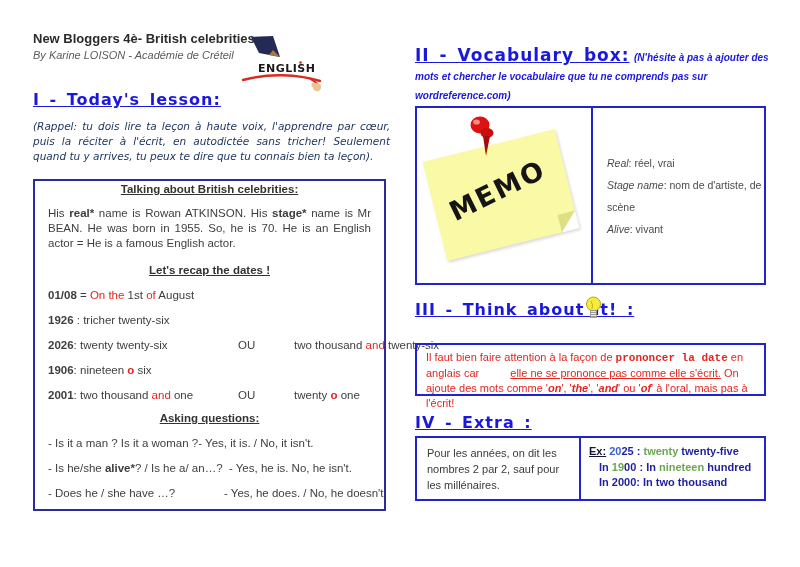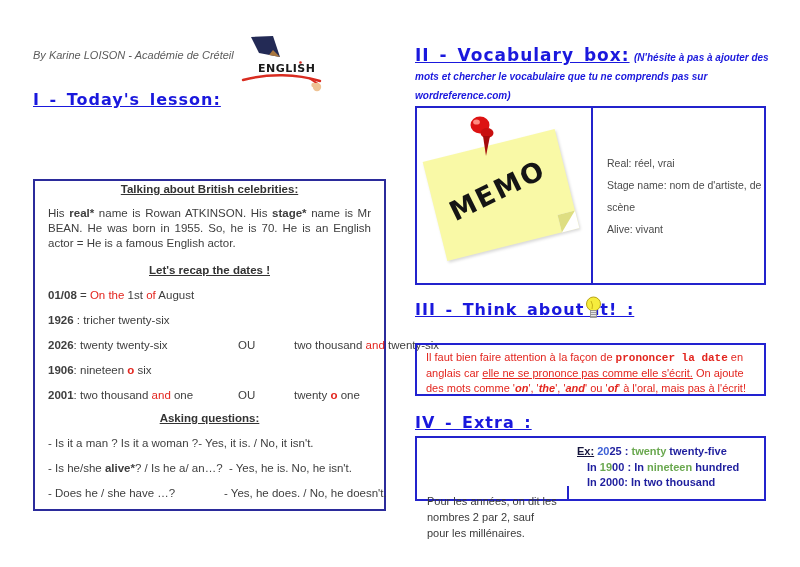--- a/index.html
+++ b/index.html
@@ -54,21 +54,21 @@
   .q-c { display:inline-block; min-width:176px; }
 
   
   .vocab-table {
     left:415px; top:106px; width:351px; height:179px;
     border:2px solid #2323cc; display:flex;
   }
   .vocab-left { width:176px; border-right:2px solid #2323cc; position:relative; overflow:hidden; }
   .vocab-right { flex:1; display:flex; flex-direction:column; justify-content:center; padding-left:14px; }
   .vocab-line { font-size:10.5px; color:#4a4a4a; line-height:22px; }
-  .vocab-term { }
+  .vocab-term { font-style:italic; }
 
   
   .memo-note {
     position:absolute; left:16px; top:36px; width:136px; height:102px;
     background:#f9f9a6; transform:rotate(-14deg);
     box-shadow:1px 2px 3px rgba(0,0,0,0.15);
   }
   .memo-text {
     position:absolute; left:14px; top:30px;
     font-family:"DejaVu Sans", sans-serif; font-weight:bold; font-size:27px;
@@ -80,59 +80,61 @@
   }
   .pushpin { position:absolute; left:46px; top:6px; }
 
   
   .think-box {
     left:415px; top:343px; width:351px; height:53px;
     border:2px solid #2222d0; padding:5px 9px;
     font-size:11px; line-height:15px; color:#e3261f;
   }
   .tb-bold { font-weight:bold;font-family:Liberation Mono, monospace; }
-  .tb-und { text-decoration:underline; }
+  .tb-und { text-decoration:underline;margin-left:28px; }
   .tb-bi { font-weight:bold; font-style:italic; }
   .bulb { left:585px; top:296px; }
 
   
   .extra-table {
     left:415px; top:436px; width:351px; height:65px;
     border:2px solid #2323cc; display:flex;
   }
-  .extra-left { width:152px; border-right:2px solid #2323cc; padding:7px 10px;
-                font-size:11px; line-height:16px; color:#3a3a3a;margin-top:48px; }
+  .extra-left { width:164px; border-right:2px solid #2323cc; padding:7px 10px;
+                font-size:11px; line-height:16px; color:#3a3a3a; }
   .extra-right { flex:1; padding:6px 8px; font-size:11px; font-weight:bold; line-height:15.5px; }
   .ex-label { color:#14143c; text-decoration:underline; }
   .navy { color:#1f1f9e; }
   .green { color:#6aa84f; }
   .blue2 { color:#3c5fd6; }
   .ex-indent { margin-left:10px; }
 </style>
 </head>
 <body>
 
 <div class="page">
 
+  <div class="abs doc-title">New Bloggers 4è- British celebrities</div>
   <div class="abs doc-byline">By Karine LOISON - Académie de Créteil</div>
 
   <div class="abs" style="left:239px; top:36px;">
     <svg width="88" height="60" viewBox="0 0 88 60">
       <polygon points="12,1 34,0 41,21 20,17" fill="#232a55"></polygon>
       <polygon points="34,14 41,21 30,19" fill="#a9773f"></polygon>
       <text x="19" y="36" font-family="DejaVu Sans, sans-serif" font-size="11" font-weight="bold" fill="#1a1a1a" letter-spacing="0.5">ENGLISH</text>
       <circle cx="61.5" cy="26.5" r="1.3" fill="#d92c20"></circle>
       <path d="M4,44 C30,37 58,38 81,45" stroke="#d92c20" stroke-width="2.4" fill="none" stroke-linecap="round"></path>
       <line x1="70" y1="42" x2="79" y2="48" stroke="#d92c20" stroke-width="2"></line>
       <circle cx="78" cy="51" r="4.2" fill="#eec394"></circle>
       <circle cx="74.5" cy="49" r="2.2" fill="#eec394"></circle>
     </svg>
   </div>
 
   <div class="abs h-blue h1">I - Today's lesson:</div>
+  <div class="abs rappel">(Rappel: tu dois lire ta leçon à haute voix, l'apprendre par cœur, puis la réciter à l'écrit, en autodictée sans tricher! Seulement quand tu y arrives, tu peux te dire que tu connais bien ta leçon).</div>
 
   <div class="abs lesson-box">
     <div class="center-h" style="margin-top:2px;">Talking about British celebrities:</div>
 
     <div class="lesson-para"><span>His </span><span class="bold">real*</span><span> name is Rowan ATKINSON. His </span><span class="bold">stage*</span><span> name is Mr BEAN. He was born in 1955. So, he is 70. He is an English actor = He is a famous English actor.</span></div>
 
     <div class="center-h mt13">Let's recap the dates !</div>
 
     <div class="date-row mt13"><span class="bold">01/08</span><span> = </span><span class="red">On the</span><span> 1st </span><span class="red">of</span><span> August</span></div>
 

